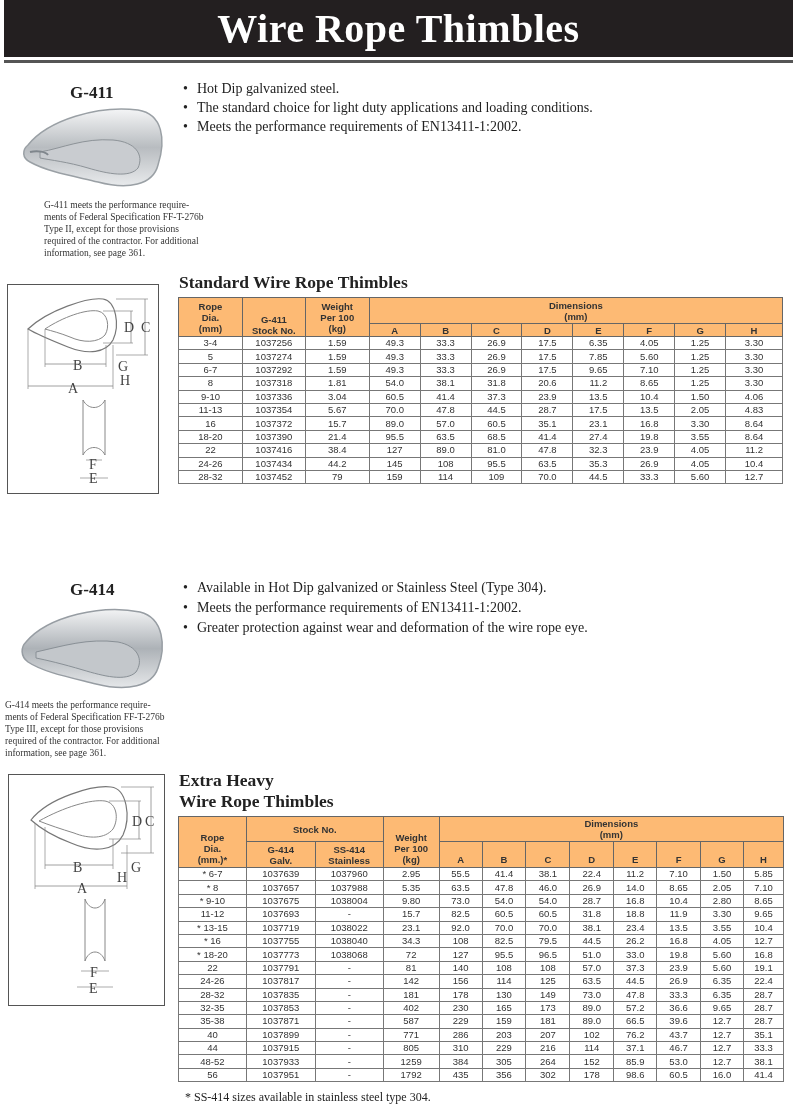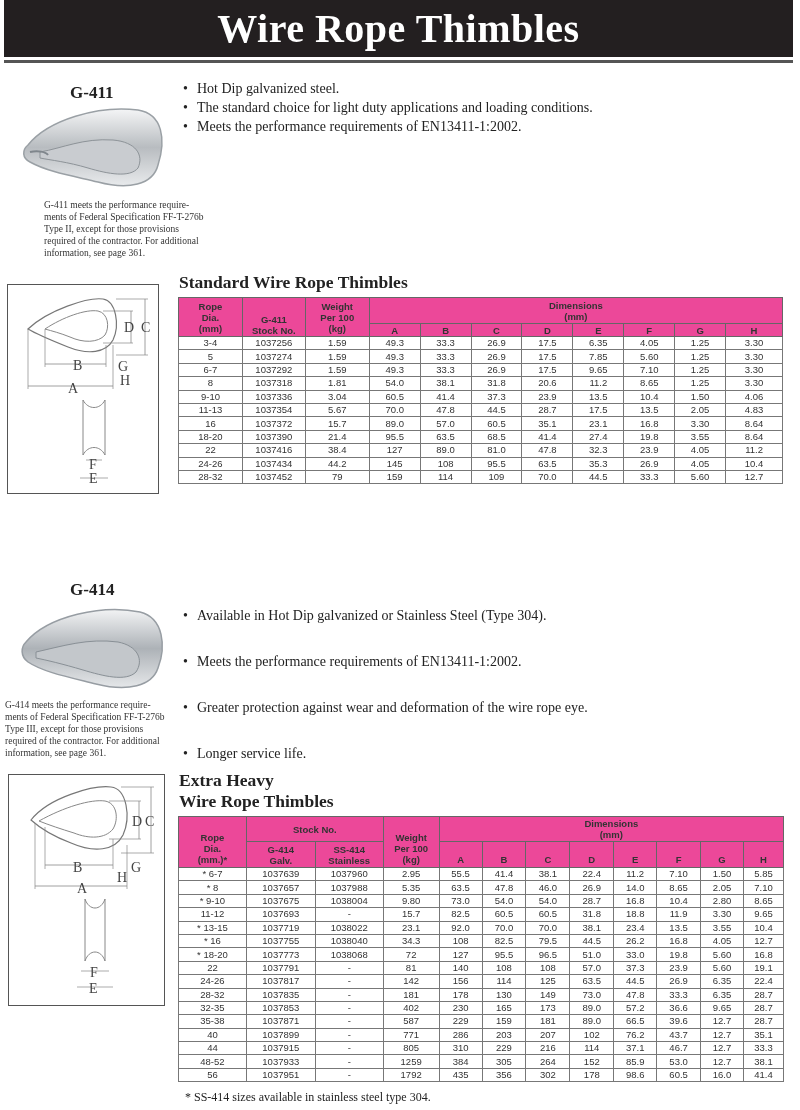--- a/index.html
+++ b/index.html
@@ -5,30 +5,30 @@
   * { box-sizing: border-box; margin: 0; padding: 0; }
   body { width: 800px; height: 1110px; background: #ffffff; font-family: "DejaVu Serif", "Liberation Serif", serif; color: #222; position: relative; overflow: hidden; }
   .banner { position: absolute; left: 4px; top: 0; width: 789px; height: 57px; background: #231f20; display: flex; align-items: center; justify-content: center; }
   .banner h1 { font-family: "Liberation Serif", serif; color: #fff; font-size: 40px; font-weight: bold; letter-spacing: 0.5px; }
   .banner-rule { position: absolute; left: 4px; top: 60px; width: 789px; height: 3px; background: #555; }
 
   .product-code { position: absolute; font-family: "Liberation Serif", serif; font-weight: bold; font-size: 17px; color: #222; }
   .bullets { position: absolute; font-family: "Liberation Serif", serif; font-size: 14px; color: #222; list-style: none; }
   .bullets li { position: relative; padding-left: 14px; line-height: 18px; margin-bottom: 1px; }
   .bullets li::before { content: "\2022"; position: absolute; left: 0; top: 0; }
-  .bullets.b2 li { margin-bottom: 2px; margin-top: 28px; }
+  .bullets.b2 li { margin-bottom: 2px; }
   .note { position: absolute; font-family: "Liberation Serif", serif; font-size: 9.5px; line-height: 12px; color: #333; width: 178px; }
 
   .photo { position: absolute; }
   .diagram { position: absolute; border: 1.5px solid #555; background: #fff; }
 
   .section-title { position: absolute; font-family: "Liberation Serif", serif; font-weight: bold; font-size: 17.5px; color: #222; line-height: 21px; }
 
   table.spec { position: absolute; border-collapse: collapse; font-family: "Liberation Sans", sans-serif; font-size: 9.5px; color: #333; }
-  table.spec th { background: #ec4899; font-weight: bold; border: 1px solid #666; text-align: center; line-height: 11px; padding: 0 2px; color: #333; }
+  table.spec th { background: #fdba74; font-weight: bold; border: 1px solid #666; text-align: center; line-height: 11px; padding: 0 2px; color: #333; }
   table.spec td { border: 1px solid #777; text-align: center; height: 13.4px; line-height: 12px; padding: 0; }
   table.spec { border: 1.5px solid #555; }
   .footnote { position: absolute; font-family: "Liberation Serif", serif; font-size: 12px; color: #222; }
 </style>
 </head>
 <body>
 
 <div class="banner">
   <h1>Wire Rope Thimbles</h1>
 </div>
@@ -287,21 +287,20 @@
     </linearGradient>
   </defs>
   <path d="M8,40 C30,14 85,2 122,10 C146,16 148,45 140,66 C134,84 110,90 78,82 C50,75 25,70 10,60 C2,54 3,45 8,40 Z" fill="url(#met2)" stroke="#979da3" stroke-width="1.5"></path>
   <path d="M18,50 C45,44 70,36 100,40 C120,44 126,58 118,70 C108,80 85,74 65,68 C45,62 28,58 18,56 Z" fill="#c3c7cb" stroke="#899096" stroke-width="1"></path>
 </svg>
 
 <ul class="bullets b2" style="left:183px; top:579px;">
   <li>Available in Hot Dip galvanized or Stainless Steel (Type 304).</li>
   <li>Meets the performance requirements of EN13411-1:2002.</li>
   <li>Greater protection against wear and deformation of the wire rope eye.</li>
-  <li>Longer service life.</li>
 </ul>
 
 <div class="note" style="left:5px; top:699px;">
   <div>G-414 meets the performance require-</div>
   <div>ments of Federal Specification FF-T-276b</div>
   <div>Type III, except for those provisions</div>
   <div>required of the contractor.  For additional</div>
   <div>information, see page 361.</div>
 </div>
 

